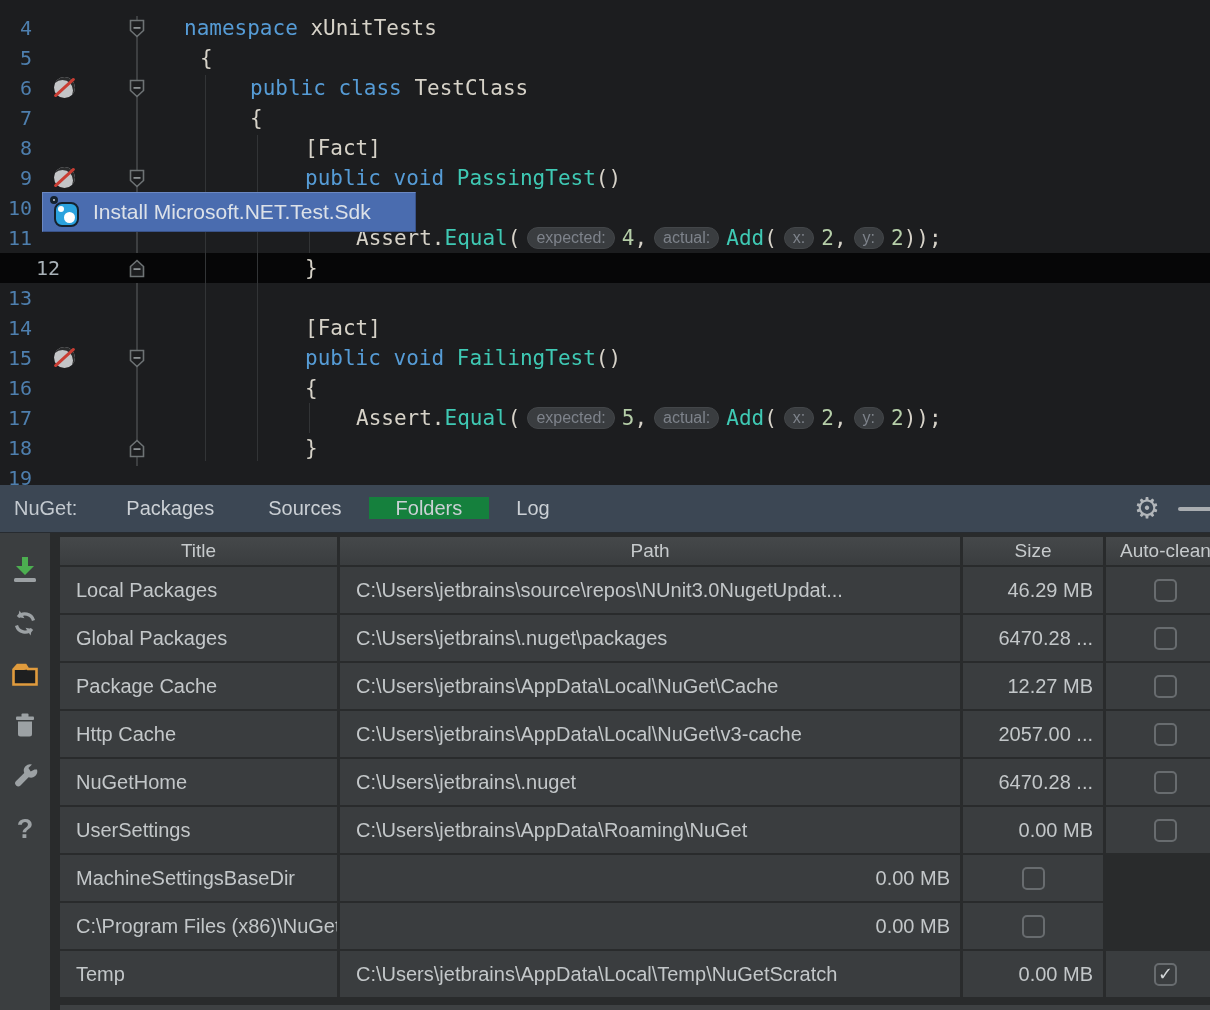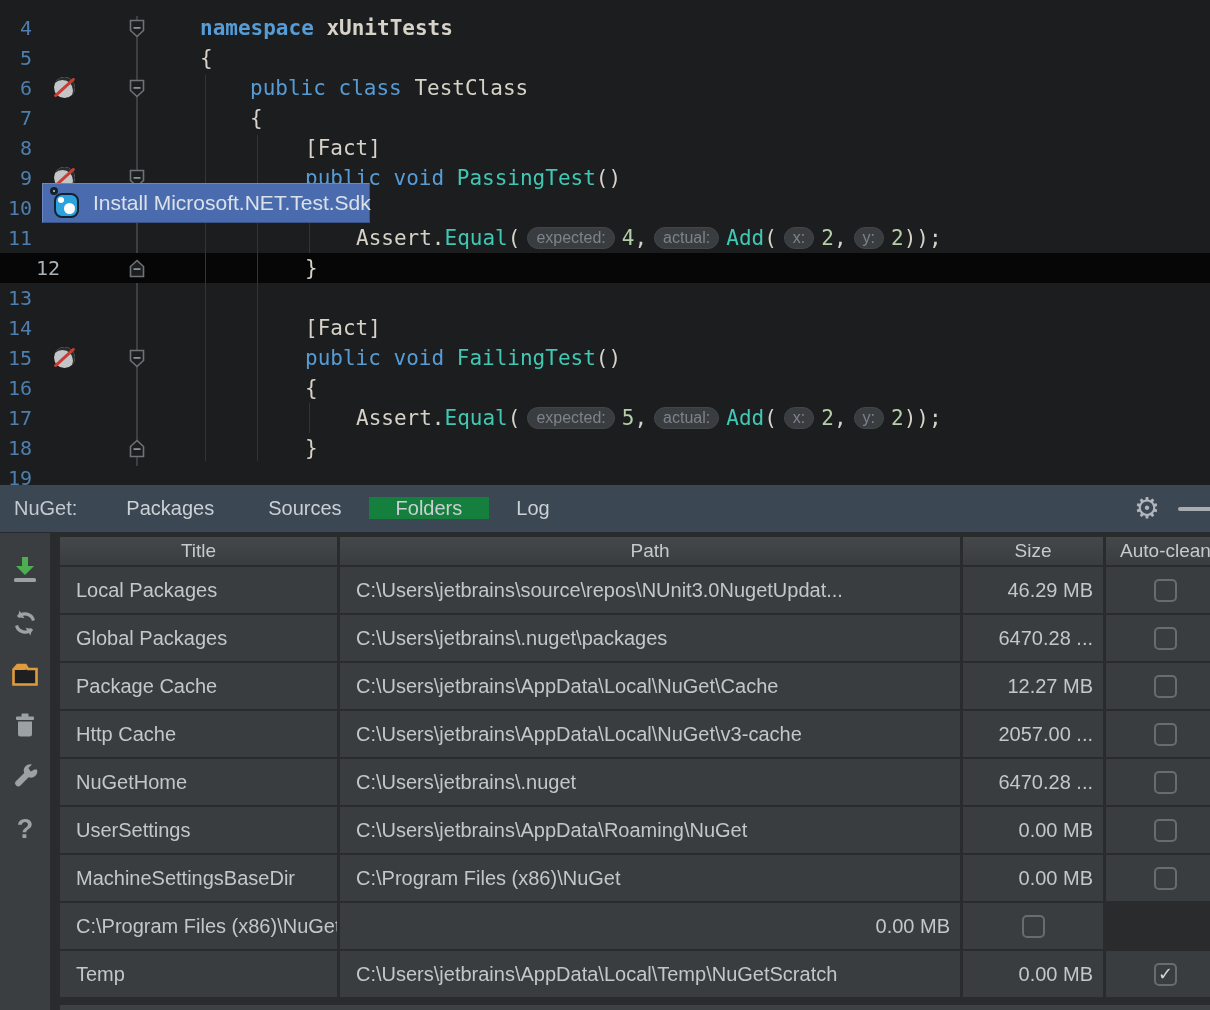--- a/index.html
+++ b/index.html
@@ -23,21 +23,21 @@
   .guide{position:absolute;width:1px;background:#323436;z-index:3;}
   
   .testicon{position:absolute;left:54px;top:4px;width:21px;height:21px;z-index:4;}
   .testicon .ball{position:absolute;left:0;top:0;width:21px;height:21px;border-radius:50%;
       background:#C3C5C7;box-shadow:inset -2px 3px 0 0 #2a2b2c;}
   .testicon .slash{position:absolute;left:-3px;top:9px;width:27px;height:3px;background:#C83D33;
       transform:rotate(-42deg);border-radius:2px;}
   
   .foldmark{position:absolute;left:129px;top:6px;z-index:4;}
   
-  #tooltip{position:absolute;left:42px;top:183px;width:328px;height:40px;background:#4A6CAF;
+  #tooltip{position:absolute;left:42px;top:192px;width:374px;height:40px;background:#4A6CAF;
       border:1px solid #6B88C2;border-right-color:#3A5389;border-bottom-color:#3A5389;
       box-sizing:border-box;z-index:10;display:flex;align-items:center;cursor:pointer;}
   #tooltip .nuget-ico{position:relative;width:34px;height:34px;margin-left:6px;flex:0 0 auto;}
   .nuget-sq{position:absolute;left:5px;top:7px;width:25px;height:25px;border-radius:8px;
       background:#2BA2DE;border:2px solid #15222E;box-sizing:border-box;}
   .nuget-dot-big{position:absolute;left:15px;top:17px;width:11px;height:11px;border-radius:50%;background:#fff;}
   .nuget-dot-sm{position:absolute;left:9px;top:11px;width:6px;height:6px;border-radius:50%;background:#fff;}
   .nuget-ring{position:absolute;left:1px;top:1px;width:8px;height:8px;border-radius:50%;
       border:3px solid #15222E;background:#C8CDD4;box-sizing:border-box;}
   #tooltip .tip-label{color:#DCE1E8;font-size:21px;margin-left:10px;white-space:nowrap;}
@@ -82,21 +82,21 @@
 
   <div id="editor">
     <div class="fold-line"></div>
     <div id="code-rows">
         <div class="code-row" style="top: 13px;">
           <span class="ln">4</span>
           <span class="foldmark"><svg width="16" height="19" viewBox="0 0 16 19">
               <path d="M1.5 1.5 h13 v10 l-6.5 6 l-6.5 -6 z" fill="#1C1D1F" stroke="#6E7375" stroke-width="1.6"></path>
               <rect x="4.5" y="8" width="7" height="1.8" fill="#8B9092"></rect>
             </svg></span>
-          <span class="code" style="left: 200px; font-weight: bold;"><span class="kw">namespace</span><span class="pl"> xUnitTests</span></span>
+          <span class="code" style="left: 184px;"><span class="kw">namespace</span><span class="pl"> xUnitTests</span></span>
         </div>
         <div class="code-row" style="top: 43px;">
           <span class="ln">5</span>
           <span class="code" style="left: 200px;"><span class="pl">{</span></span>
         </div>
         <div class="code-row" style="top: 73px;">
           <span class="ln">6</span>
           <span class="testicon">
             <span class="ball"></span>
             <span class="slash"></span>
@@ -298,21 +298,20 @@
           <div class="trow">
             <div class="tcell title">UserSettings</div>
             <div class="tcell path">C:\Users\jetbrains\AppData\Roaming\NuGet</div>
             <div class="tcell size">0.00 MB</div>
             <div class="tcell auto">
               <div class="cbx"></div>
             </div>
           </div>
           <div class="trow">
             <div class="tcell title">MachineSettingsBaseDir</div>
-            <div class="tcell path">C:\Program Files (x86)\NuGet</div>
             <div class="tcell size">0.00 MB</div>
             <div class="tcell auto">
               <div class="cbx"></div>
             </div>
           </div>
           <div class="trow">
             <div class="tcell path">C:\Program Files (x86)\NuGet\Config</div>
             <div class="tcell size">0.00 MB</div>
             <div class="tcell auto">
               <div class="cbx"></div>

